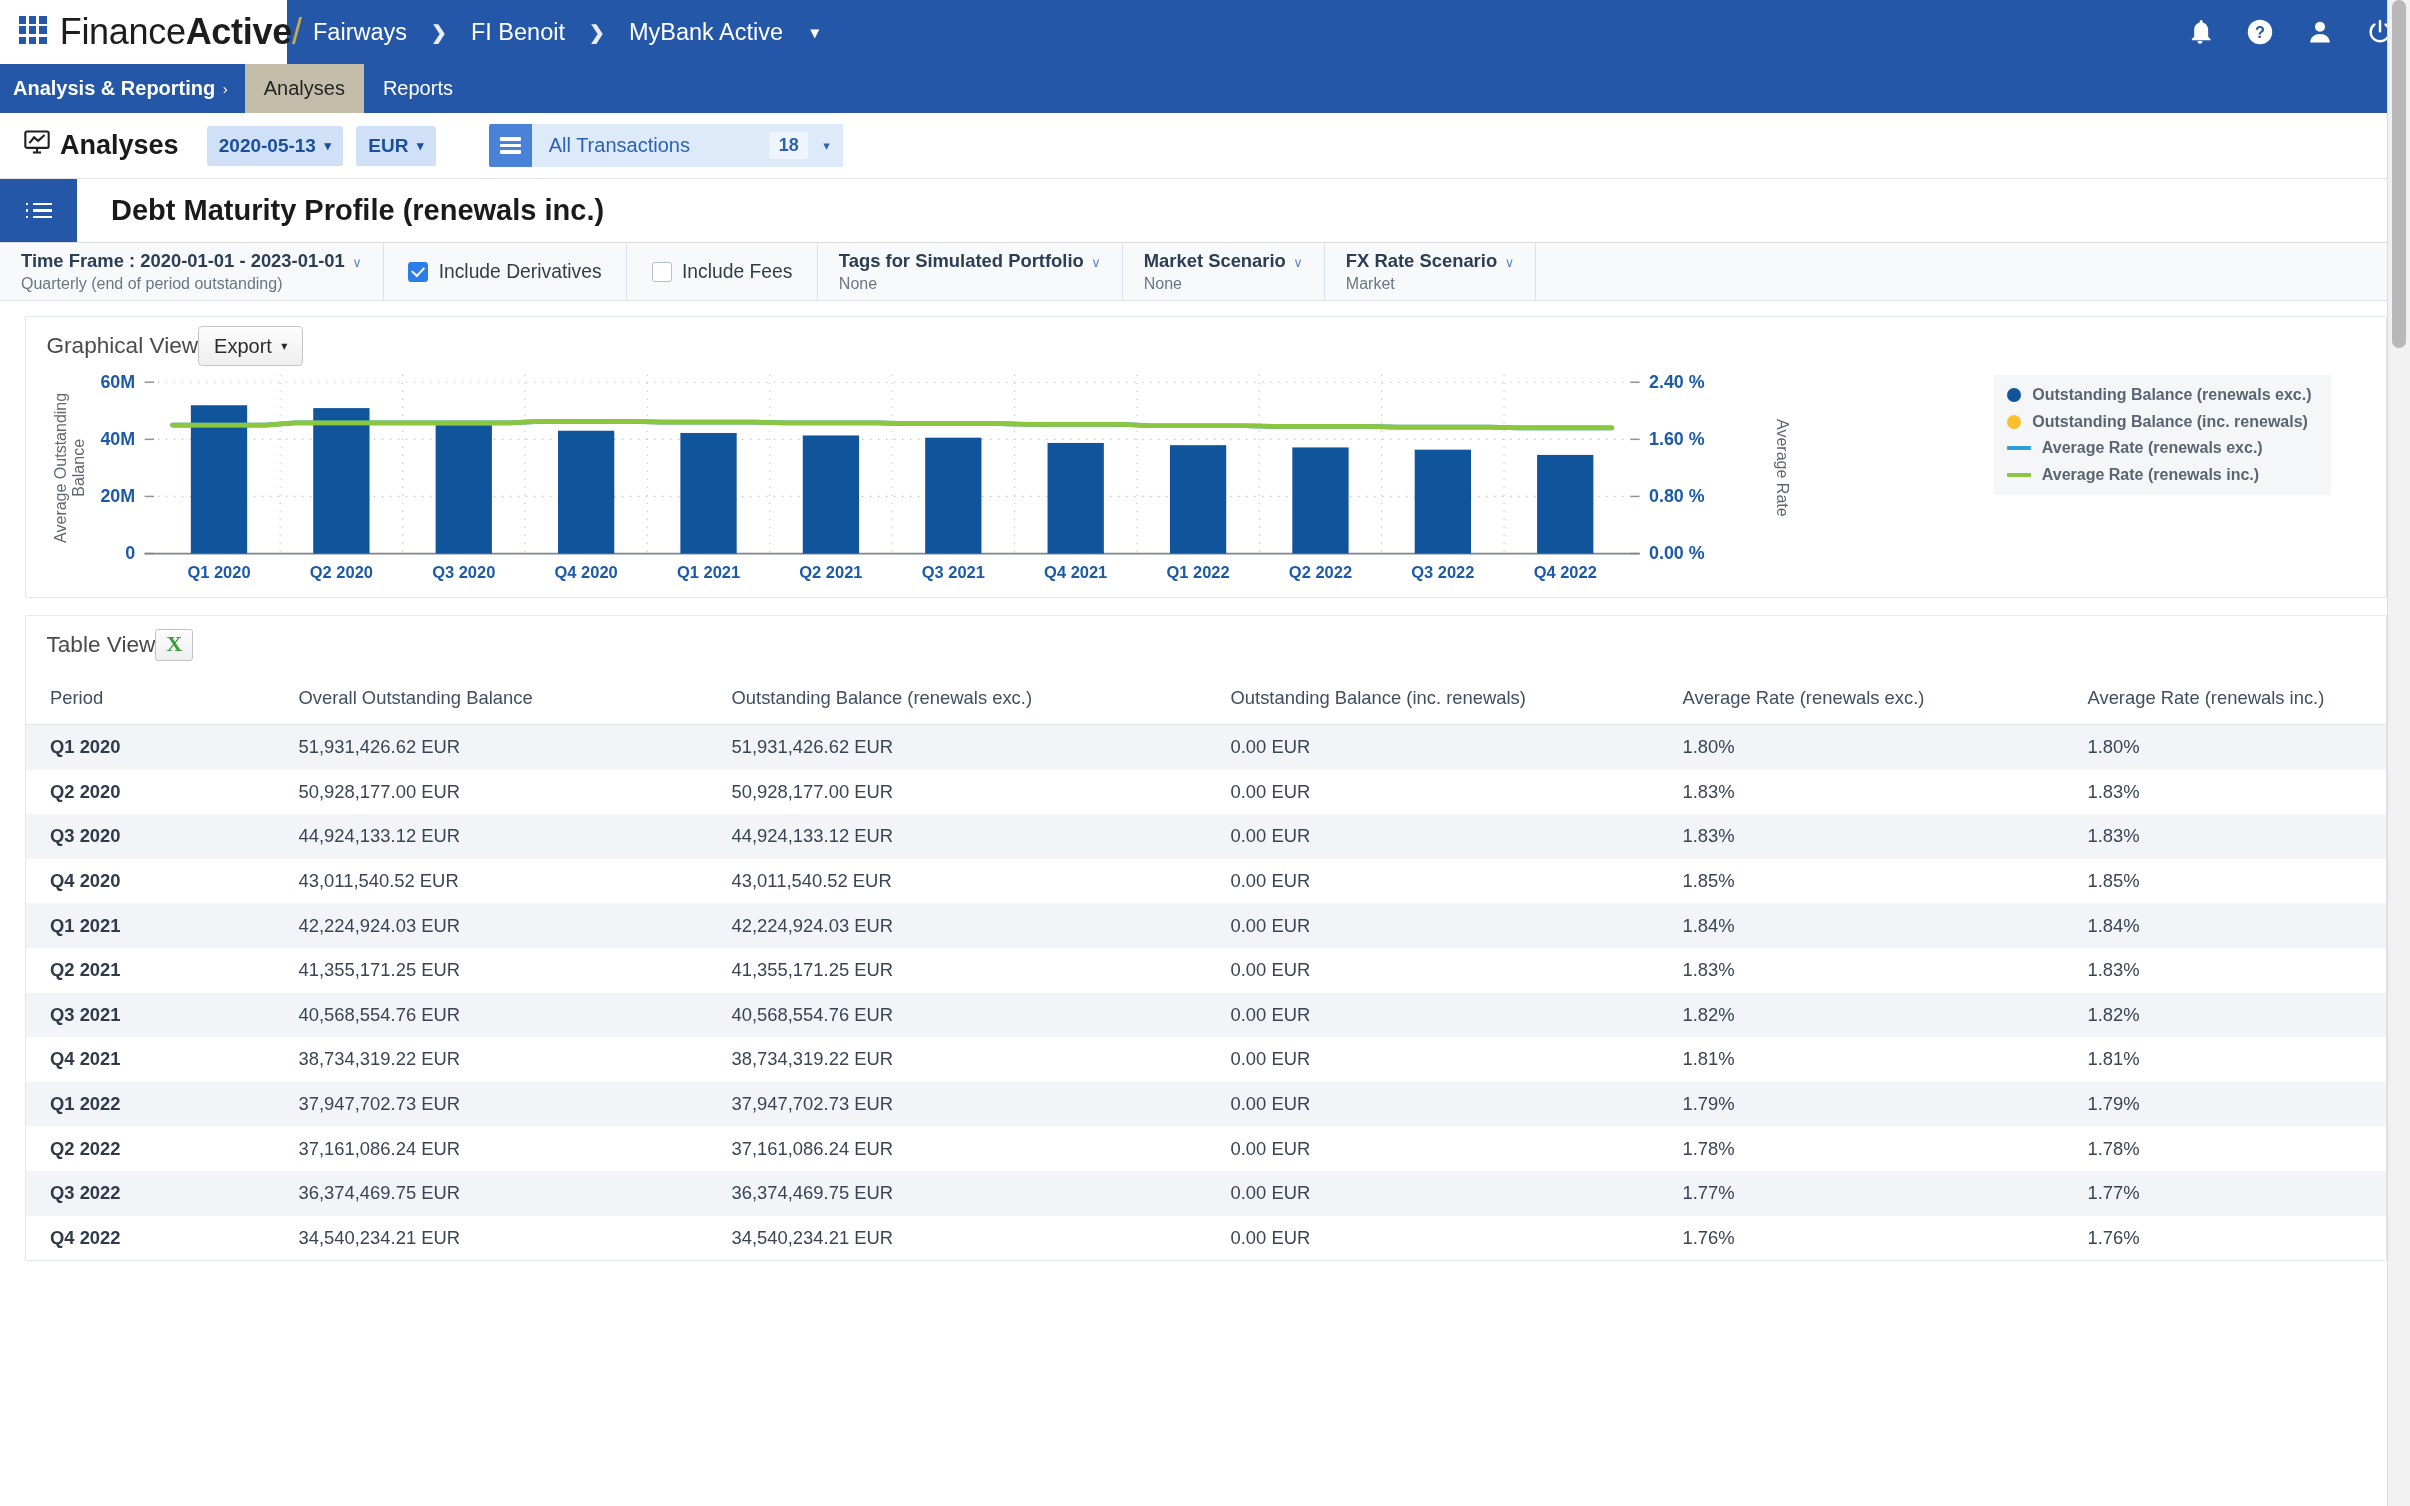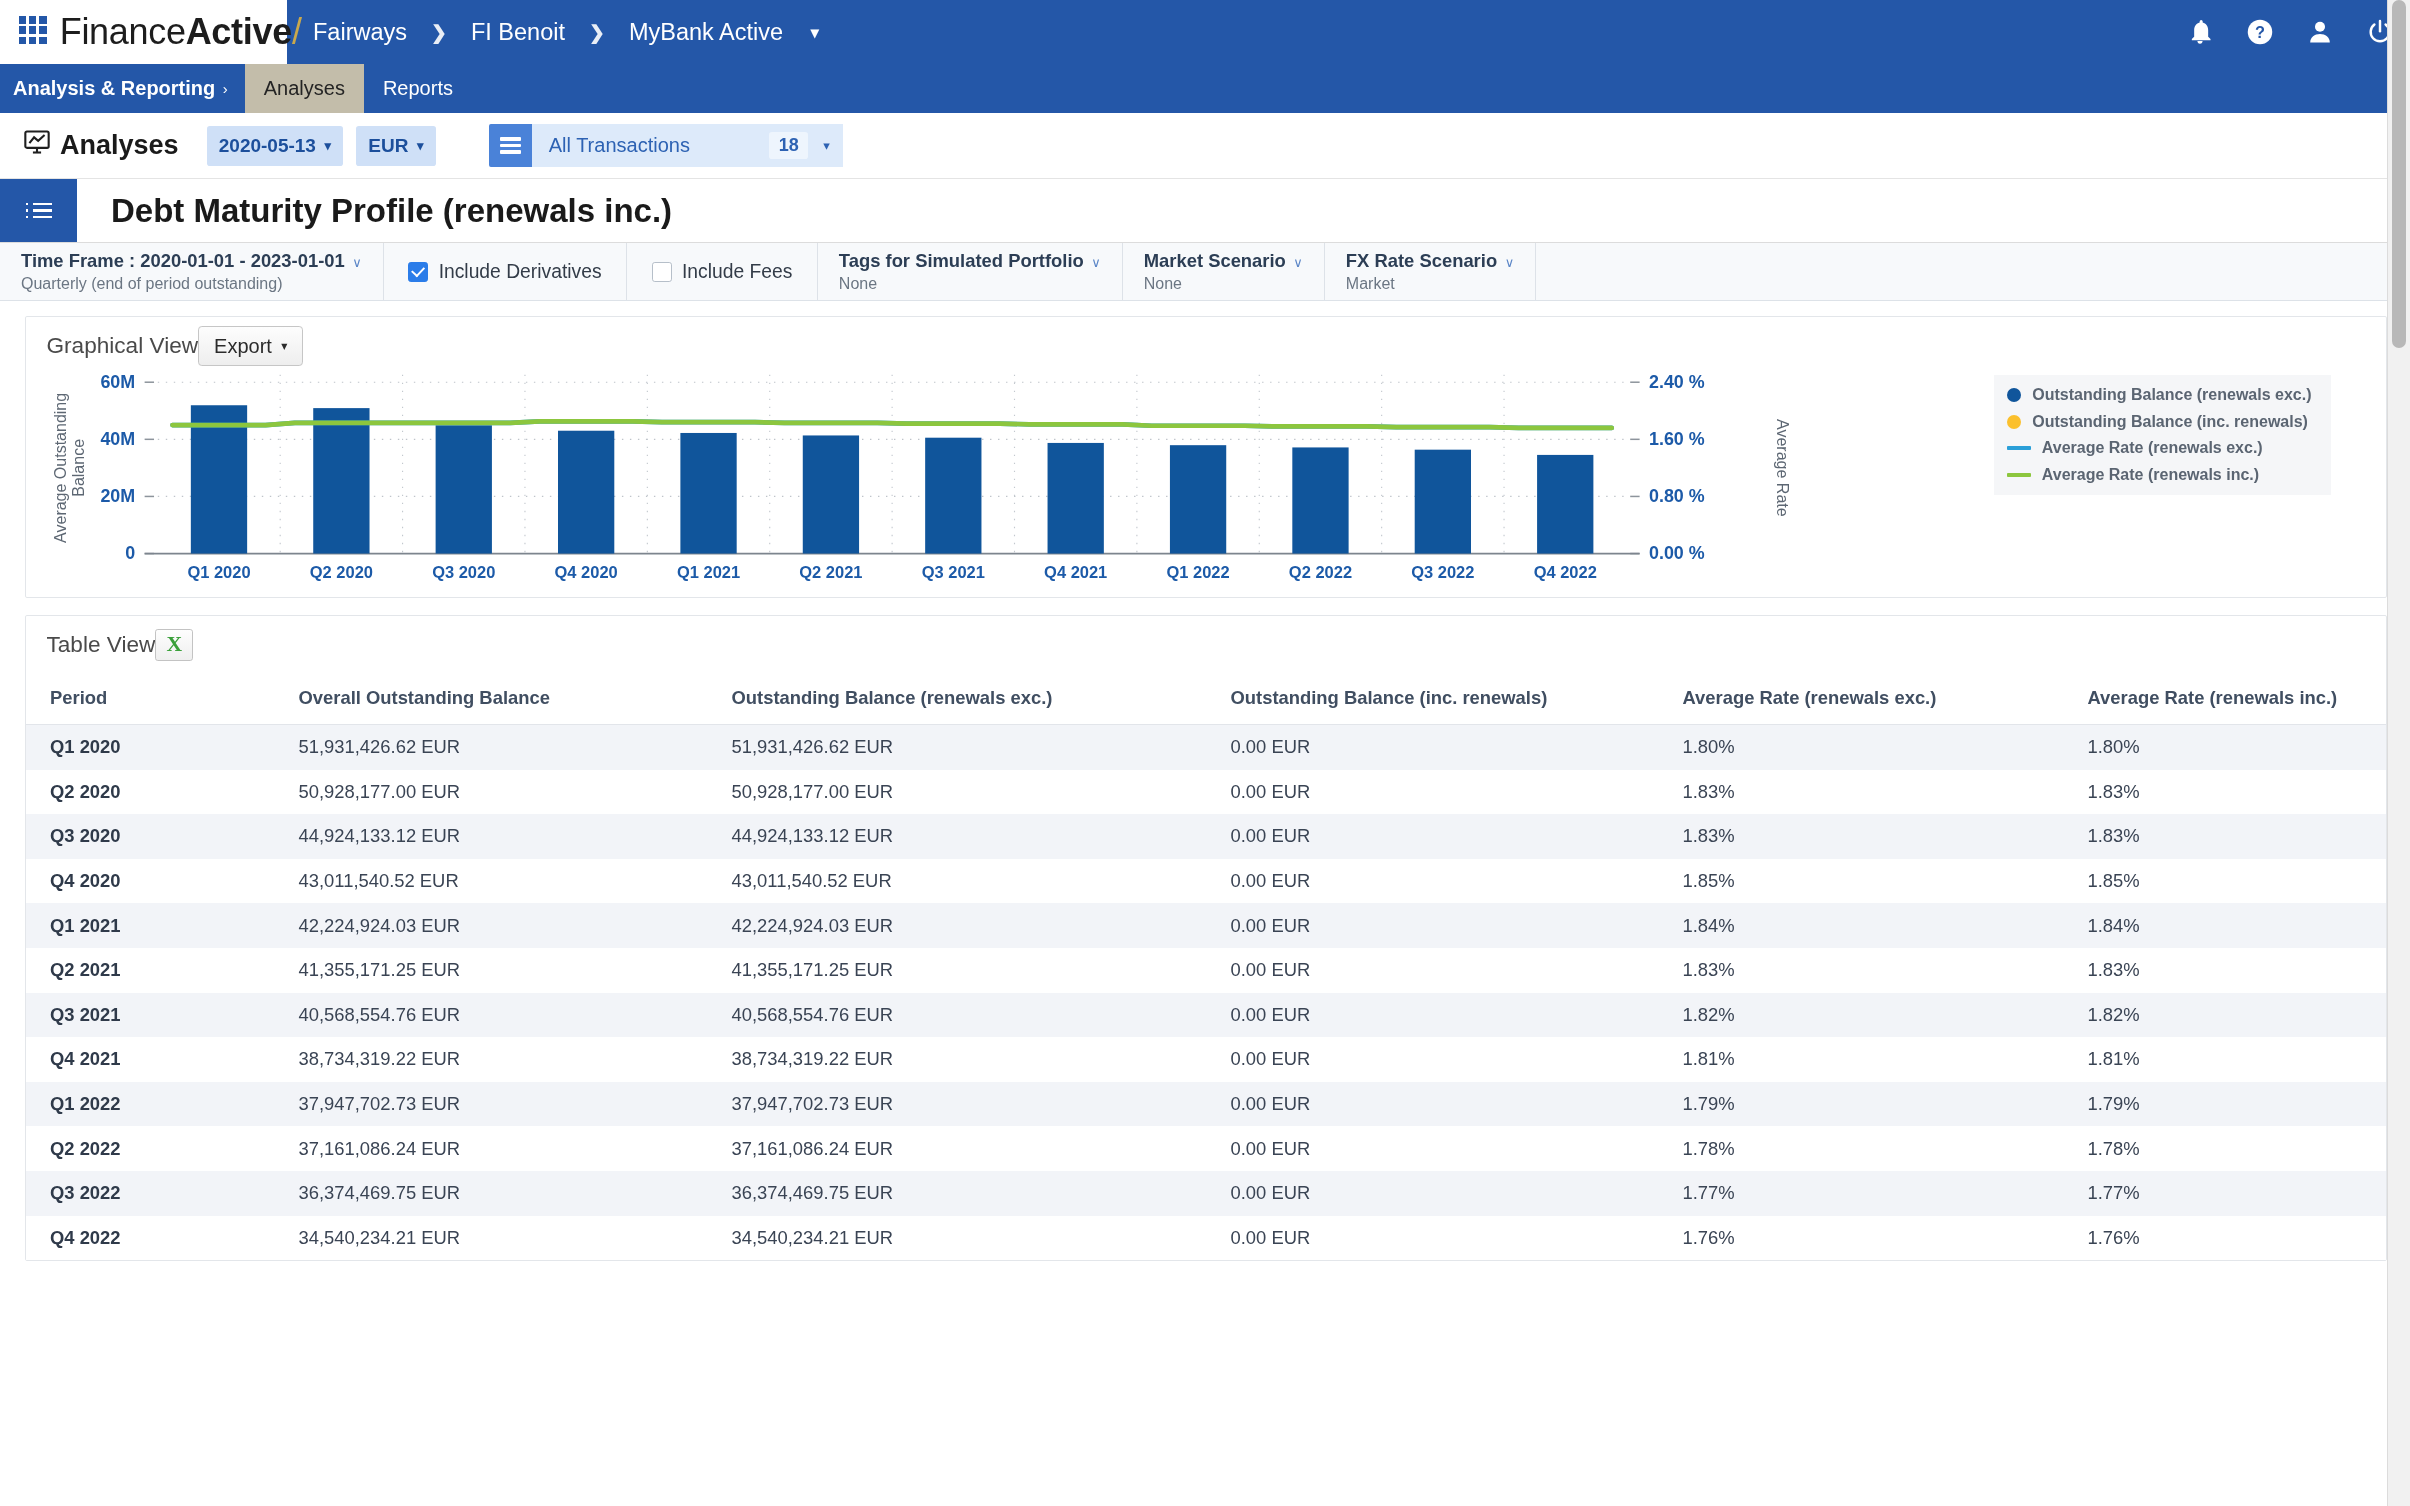--- a/index.html
+++ b/index.html
@@ -159,21 +159,21 @@
   .report-icon-box .lines { width: 26px; }
   .report-icon-box .lines i {
     display: block; height: 2.8px; background: #fff; margin: 3.8px 0 3.8px 7.5px; width: 19px;
   }
   .report-icon-box .lines i:before {
     content: ''; display: block; width: 2.8px; height: 2.8px; background: #fff;
     margin-left: -7.5px; position: relative; top: 0;
   }
   .report-title {
     display: flex; align-items: center;
-    font-size: 33px; font-weight: bold; color: #1a1a1a;
+    font-size: 29px; font-weight: bold; color: #1a1a1a;
     padding-left: 34px;
   }
 
   
   .filter-bar {
     height: 58px;
     background: #f7f9fb;
     display: flex; align-items: stretch;
     border-bottom: 0.9px solid #dde2e8;
     font-size: 18px;
@@ -262,21 +262,21 @@
     font-size: 16px; font-weight: bold; color: #5b6572;
     white-space: nowrap;
     cursor: pointer;
   }
   .lg-dot { width: 14px; height: 14px; border-radius: 50%; flex: 0 0 14px; }
   .lg-line { width: 23.5px; height: 3.8px; flex: 0 0 23.5px; border-radius: 0.9px; }
 
   
   table.tv { width: 100%; border-collapse: collapse; font-size: 18.4px; }
   table.tv thead th {
-    text-align: left; font-weight: bold; color: #404e61;
+    text-align: left; font-weight: normal; color: #404e61;
     padding: 13px 0 15px 0; border-bottom: 0.9px solid #e2e5ea;
     white-space: nowrap;
   }
   table.tv tbody td {
     padding: 11.3px 0; color: #3a4454; white-space: nowrap;
   }
   table.tv tbody tr:nth-child(odd) { background: #f2f4f8; }
   table.tv tbody tr:nth-child(even) { background: #ffffff; }
   table.tv tbody td.period { font-weight: bold; color: #2f3a4a; }
   .col-period { width: 273px; padding-left: 24.5px !important; }

